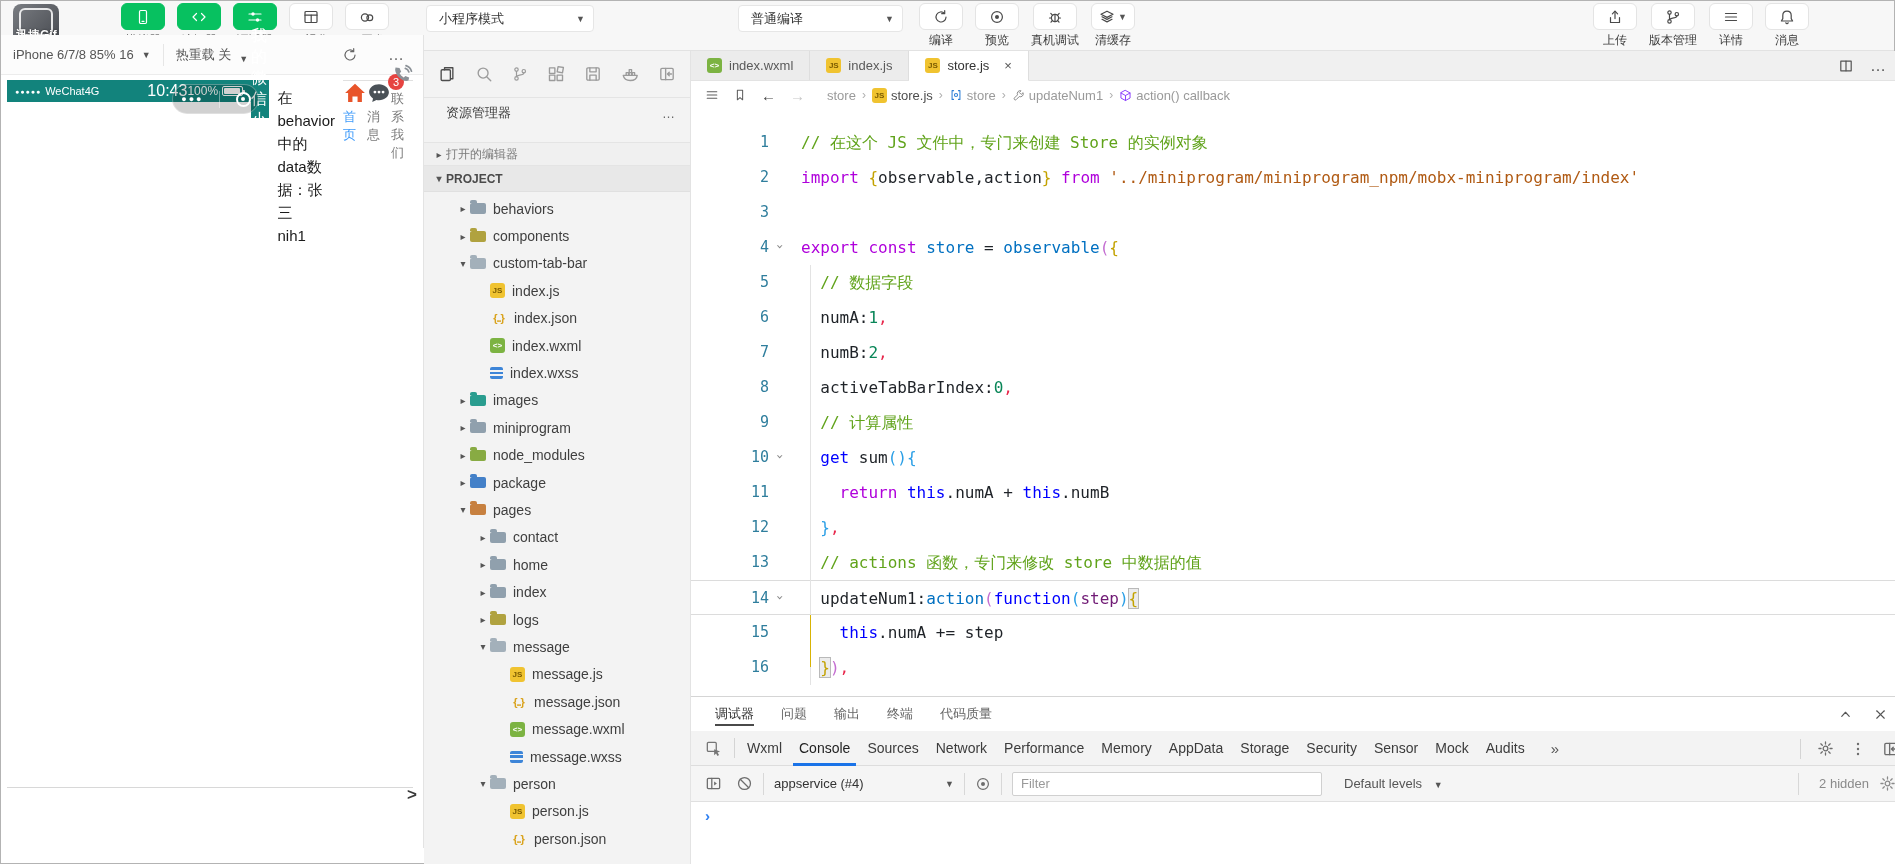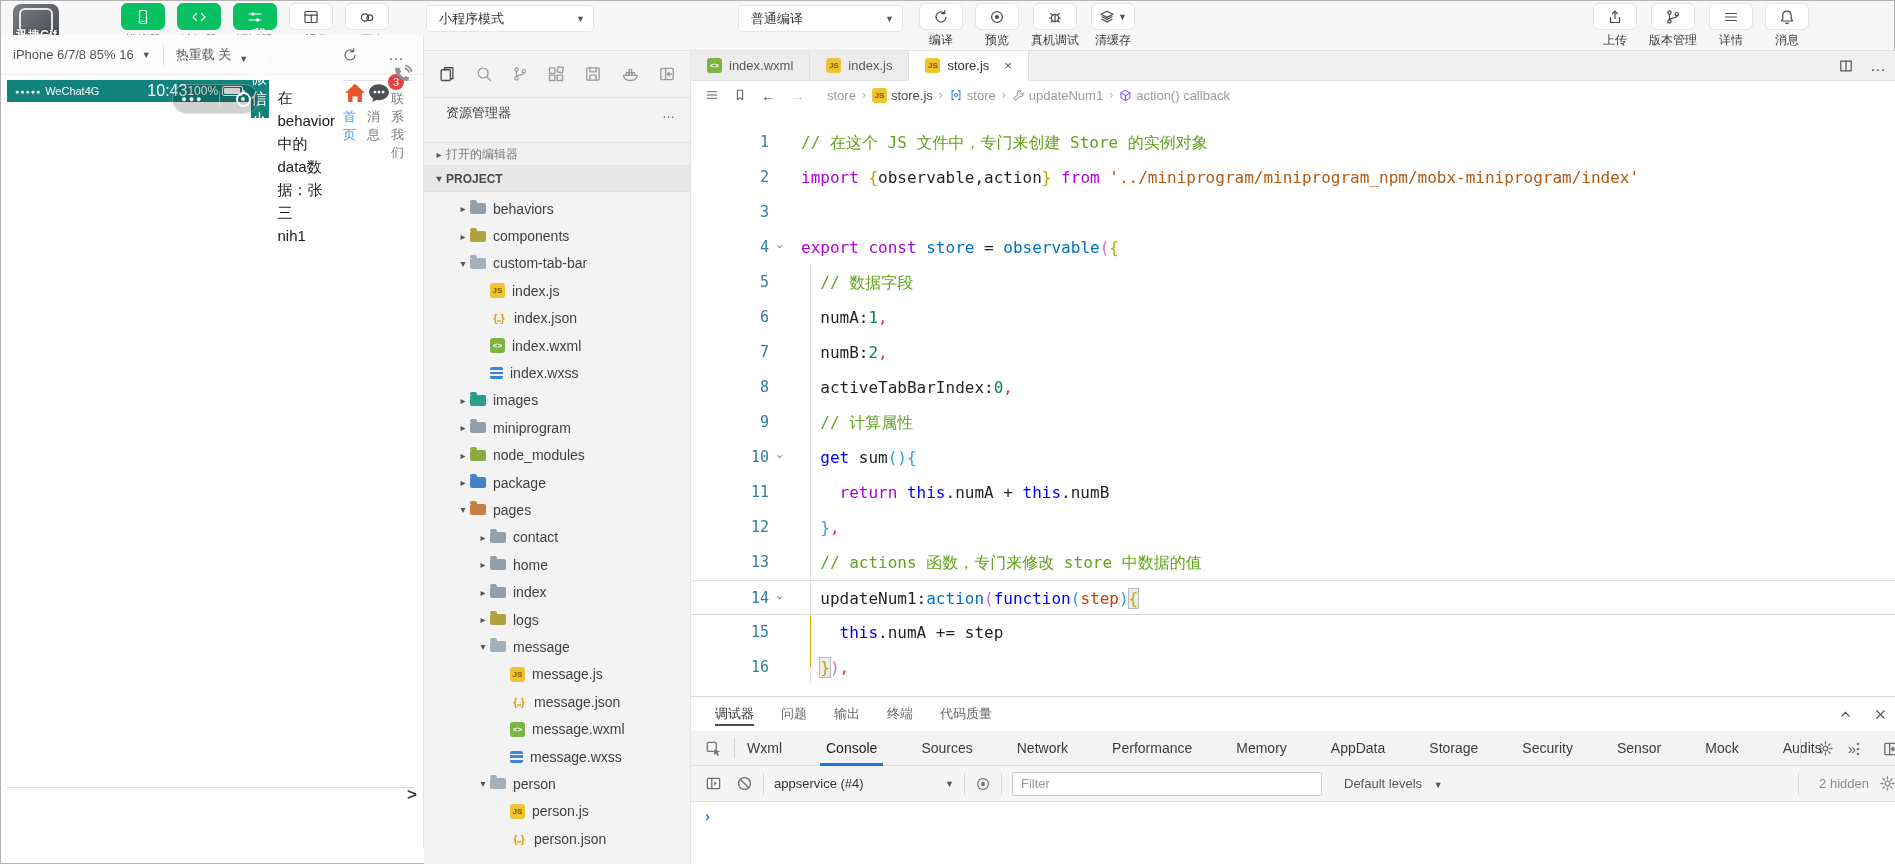--- a/index.html
+++ b/index.html
@@ -104,34 +104,34 @@
   #code{position:absolute;left:0;top:58px;right:0;bottom:0;padding-top:16px;font-family:"DejaVu Sans Mono",monospace;font-size:16px;overflow:hidden;cursor:text}
   .code-line{height:35px;line-height:35px;position:relative;white-space:pre}
   .code-line .gutter{position:absolute;left:0;top:0;width:78px;text-align:right;color:#2f7e9d;font-size:15px}
   .code-line .fold{position:absolute;left:86px;top:-1px;color:#888;font-size:13px;transform:rotate(90deg);transform-origin:center}
   .code-line .lt{position:absolute;left:110px;top:0;right:0}
   .code-line.cur{border-top:1px solid #dcdcdc;border-bottom:1px solid #dcdcdc}
   .guide{position:absolute;width:1px;background:#e3e3e3}
   .guide.yellow{background:#d8b304}
   .tk-cm{color:#60a31a}.tk-kw{color:#af00db}.tk-kb{color:#0000ff}.tk-fn{color:#0070c1}
   .tk-vr{color:#0070c1}.tk-pl{color:#1f2328}.tk-str{color:#b05a13}.tk-num{color:#098658}
-  .tk-cma{color:#e8274b}.tk-pr{color:#c2410c}.tk-b1{color:#c3a200}.tk-b2{color:#c46ed1}.tk-b3{color:#2b9fe6}
+  .tk-cma{color:#e8274b}.tk-pr{color:#701a75}.tk-b1{color:#c3a200}.tk-b2{color:#c46ed1}.tk-b3{color:#2b9fe6}
   .tk-mk{background:#ececec;outline:1px solid #b9b9b9}
 
   
   #debug{position:absolute;left:690px;top:695px;width:1205px;height:168px;background:#fff;border-top:1px solid #d5d5d5}
   #panel-tabs{position:absolute;left:0;top:0;right:0;height:34px;display:flex;align-items:center;gap:27px;padding-left:24px;font-size:13px;color:#666}
   .ptab2{cursor:pointer;height:100%;display:flex;align-items:center;position:relative}
   .ptab2.active{color:#333}
   .ptab2.active::after{content:'';position:absolute;left:0;right:0;bottom:5px;height:2px;background:#4a4a4a}
   #panel-actions{position:absolute;right:8px;top:0;height:34px;display:flex;align-items:center;gap:20px;color:#555}
   #devtools-row{position:absolute;left:0;top:34px;right:0;height:35px;background:#f3f3f3;border-bottom:1px solid #ddd;display:flex;align-items:center;font-size:14px;color:#3c3c3c}
   #inspect-btn{margin-left:14px;color:#757575;cursor:pointer}
   #devtools-row .vsep{width:1px;height:20px;background:#d4d4d4;margin:0 12px}
-  #devtools-tabs{display:flex;gap:44px}
+  #devtools-tabs{display:flex;gap:17px}
   .dtab{cursor:pointer;height:35px;display:flex;align-items:center;position:relative;white-space:nowrap}
   .dtab.active{color:#222}
   .dtab.active::after{content:'';position:absolute;left:-6px;right:-6px;bottom:0;height:3px;background:#1a73e8}
   #dt-more{margin-left:26px;font-size:15px;color:#555;cursor:pointer}
   #dt-right{position:absolute;right:-8px;top:0;height:35px;display:flex;align-items:center;gap:16px;color:#6d6d6d;padding-right:4px}
   #dt-right .vsep2{width:1px;height:20px;background:#d4d4d4}
   #console-toolbar{position:absolute;left:0;top:69px;right:0;height:36px;background:#f5f5f5;border-bottom:1px solid #e0e0e0;display:flex;align-items:center;color:#6d6d6d;font-size:13px}
   #console-toolbar .vsep{width:1px;height:22px;background:#d8d8d8;margin:0 10px}
   #ctx-select{display:flex;align-items:center;justify-content:space-between;width:180px;color:#333;cursor:pointer}
   #filter-input{width:310px;height:24px;border:1px solid #d0d0d0;border-radius:2px;background:#fff;padding:0 8px;font-size:13px;color:#333;outline:none}

